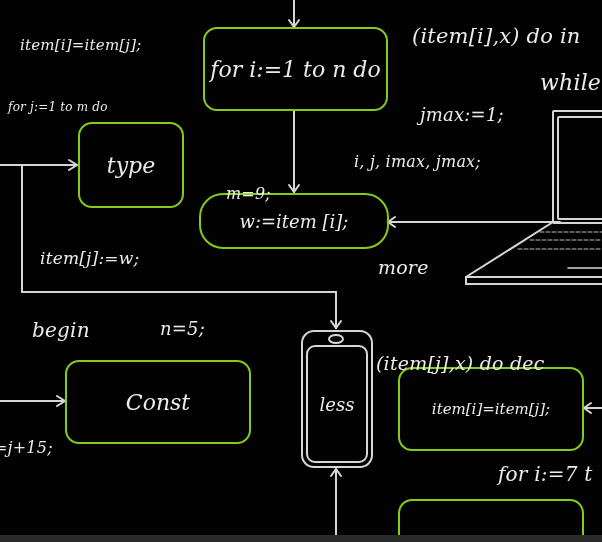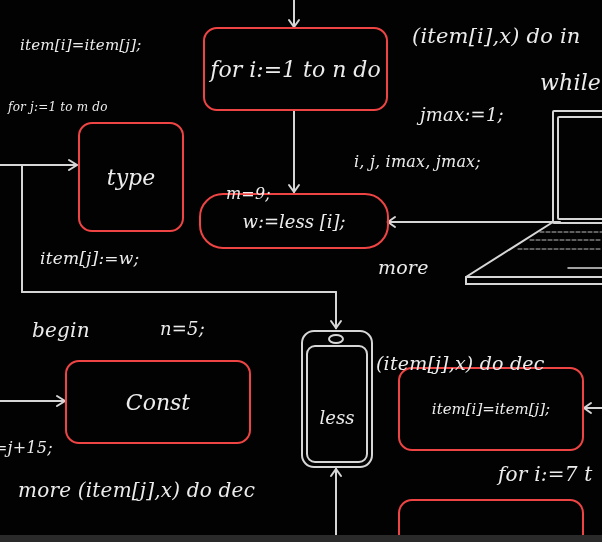--- a/index.html
+++ b/index.html
@@ -1,21 +1,21 @@
 <!DOCTYPE html>
 <html><head>
   <meta charset="utf-8">
   <style>
     * { margin: 0; padding: 0; box-sizing: border-box; }
     html, body { width: 602px; height: 542px; overflow: hidden; background: #000; }
     body { position: relative; font-family: "DejaVu Serif", serif; color: #e6e6e6; }
     #board { position: absolute; left: 0; top: 0; width: 602px; height: 542px; background: #020202; }
     svg.lines { position: absolute; left: 0; top: 0; width: 602px; height: 542px; }
     .txt { position: absolute; white-space: nowrap; font-style: italic; color: #ececec; letter-spacing: 0.2px; }
-    .box { position: absolute; border: 2px solid #ef4444; border-radius: 14px; display: flex; align-items: center; justify-content: center; }
+    .box { position: absolute; border: 2px solid #84cc16; border-radius: 14px; display: flex; align-items: center; justify-content: center; }
     .box .lbl { font-style: italic; color: #ececec; white-space: nowrap; }
     .pill { border-radius: 24px; }
     .bottom-bar { position: absolute; left: 0; top: 535px; width: 602px; height: 7px; background: #2a2a2a; }
   </style>
 </head>
 <body>
 
 <div id="board">
 
   <svg class="lines" viewBox="0 0 602 542">
@@ -65,33 +65,33 @@
         <rect x="307" y="346" width="60" height="116" rx="8"></rect>
         <ellipse cx="336" cy="339" rx="7" ry="4"></ellipse>
       </g>
     </g>
   </svg>
 
   <div class="box" style="left:203px; top:27px; width:185px; height:84px;">
     <span class="lbl" style="font-size:22px;">for i:=1 to n do</span>
   </div>
 
-  <div class="box" style="left:78px; top:122px; width:106px; height:110px;">
+  <div class="box" style="left:78px; top:122px; width:106px; height:86px;">
     <span class="lbl" style="font-size:22px;">type</span>
   </div>
 
   <div class="box pill" style="left:199px; top:193px; width:190px; height:56px;">
-    <span class="lbl" style="font-size:18px;">w:=less [i];</span>
+    <span class="lbl" style="font-size:18px;">w:=item [i];</span>
   </div>
 
   <div class="box" style="left:65px; top:360px; width:186px; height:84px;">
     <span class="lbl" style="font-size:22px;">Const</span>
   </div>
 
-  <div class="box" style="left:308px; top:348px; width:58px; height:112px; border:none;margin-top:13px;">
+  <div class="box" style="left:308px; top:348px; width:58px; height:112px; border:none;">
     <span class="lbl" style="font-size:18px;">less</span>
   </div>
 
   <div class="box" style="left:398px; top:367px; width:186px; height:84px;">
     <span class="lbl" style="font-size:15px;">item[i]=item[j];</span>
   </div>
 
   <div class="box" style="left:398px; top:499px; width:186px; height:60px; align-items:flex-start;">
   </div>
 
@@ -101,17 +101,16 @@
   <div class="txt" style="left:540px; top:70px; font-size:22px;">while</div>
   <div class="txt" style="left:420px; top:104px; font-size:18px;">jmax:=1;</div>
   <div class="txt" style="left:226px; top:140px; font-size:16px;margin-top:44px;">m=9;</div>
   <div class="txt" style="left:354px; top:152px; font-size:16px;">i, j, imax, jmax;</div>
   <div class="txt" style="left:40px; top:248px; font-size:17px;">item[j]:=w;</div>
   <div class="txt" style="left:378px; top:256px; font-size:19px;">more</div>
   <div class="txt" style="left:32px; top:318px; font-size:20px;">begin</div>
   <div class="txt" style="left:160px; top:318px; font-size:18px;">n=5;</div>
   <div class="txt" style="left:376px; top:304px; font-size:19px;margin-top:48px;">(item[j],x) do dec</div>
   <div class="txt" style="left:-6px; top:438px; font-size:16px;">=j+15;</div>
-  <div class="txt" style="left:18px; top:478px; font-size:20px;">more (item[j],x) do dec</div>
   <div class="txt" style="left:498px; top:462px; font-size:20px;">for i:=7 t</div>
 
   <div class="bottom-bar"></div>
 </div>
 
 </body></html>

